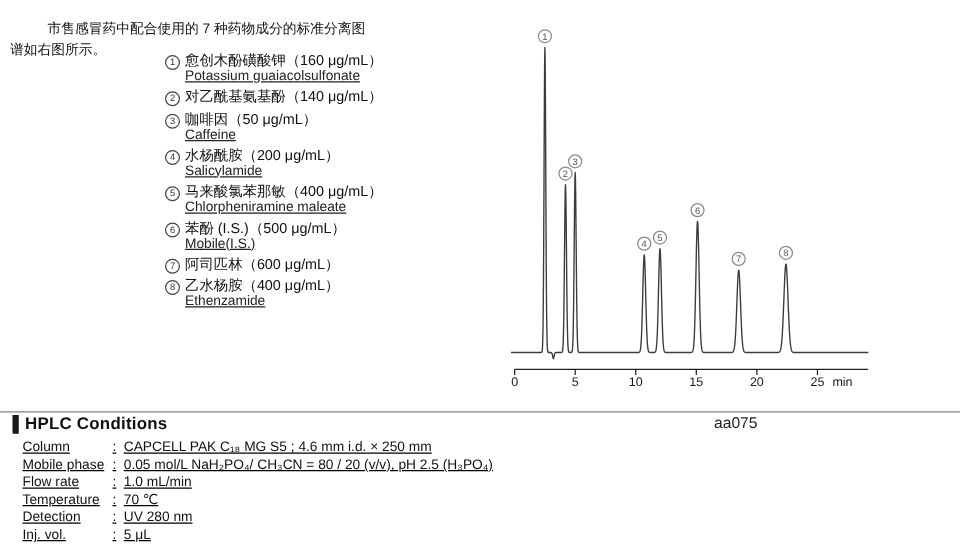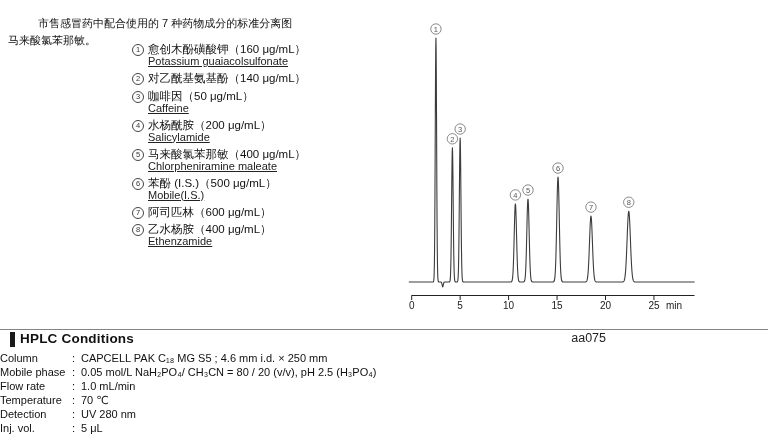--- a/index.html
+++ b/index.html
@@ -22,38 +22,38 @@
   .ci-row { display:flex; gap:4px; align-items:flex-start; }
   .marker {
     flex:0 0 auto; width:10px; height:10px; border:1px solid #444; border-radius:50%;
     font-size:7.5px; line-height:10px; text-align:center; color:#333; margin-top:1px;
   }
   .zh { font-size:11.5px; line-height:13px; color:#111; }
   .en { margin-left:16px; margin-top:0px; font-size:11px; line-height:11.5px; color:#222;text-decoration:underline; }
 
   #chromatogram { position:absolute; left:0; top:0; }
 
-  .conditions { position:absolute; left:0; top:329px; width:616px; }
+  .conditions { position:absolute; left:0; top:329px; width:616px;text-decoration:underline; }
   .cond-topline { border-top:1px solid #848484; width:768px; height:0; }
   .cond-header { position:relative; height:18px; margin-top:1px; }
   .bar { position:absolute; left:10px; top:1px; width:5px; height:15px; background:#1a1a1a; }
   .cond-title { position:absolute; left:20px; top:0; font-size:13.5px; font-weight:bold; color:#111; letter-spacing:0.2px; }
   .cond-code { position:absolute; right:10px; top:0; font-size:12.5px; color:#222; }
   .cond-rows { margin-top:2px; }
-  .cond-row { display:flex; font-size:11px; line-height:14px; color:#111; }
+  .cond-row { display:flex; font-size:11px; line-height:14px; color:#111; padding-left:18px; }
   .c-label { width:72px; flex:0 0 auto; }
   .c-colon { width:9px; flex:0 0 auto; }
   .c-value { white-space:nowrap; }
 </style>
 </head>
 <body>
 
 <p class="intro">
   <span class="line1">市售感冒药中配合使用的 7 种药物成分的标准分离图</span>
-  <span class="line2">马来酸氯苯那敏。</span>
+  <span class="line2">谱如右图所示。</span>
 </p>
 
 <ol class="compound-list" id="compound-list">
   <li class="compound-item">
     <div class="ci-row">
       <span class="marker">1</span>
       <span class="zh">愈创木酚磺酸钾（160 μg/mL）</span>
     </div>
     <div class="en">Potassium guaiacolsulfonate</div>
   </li>

